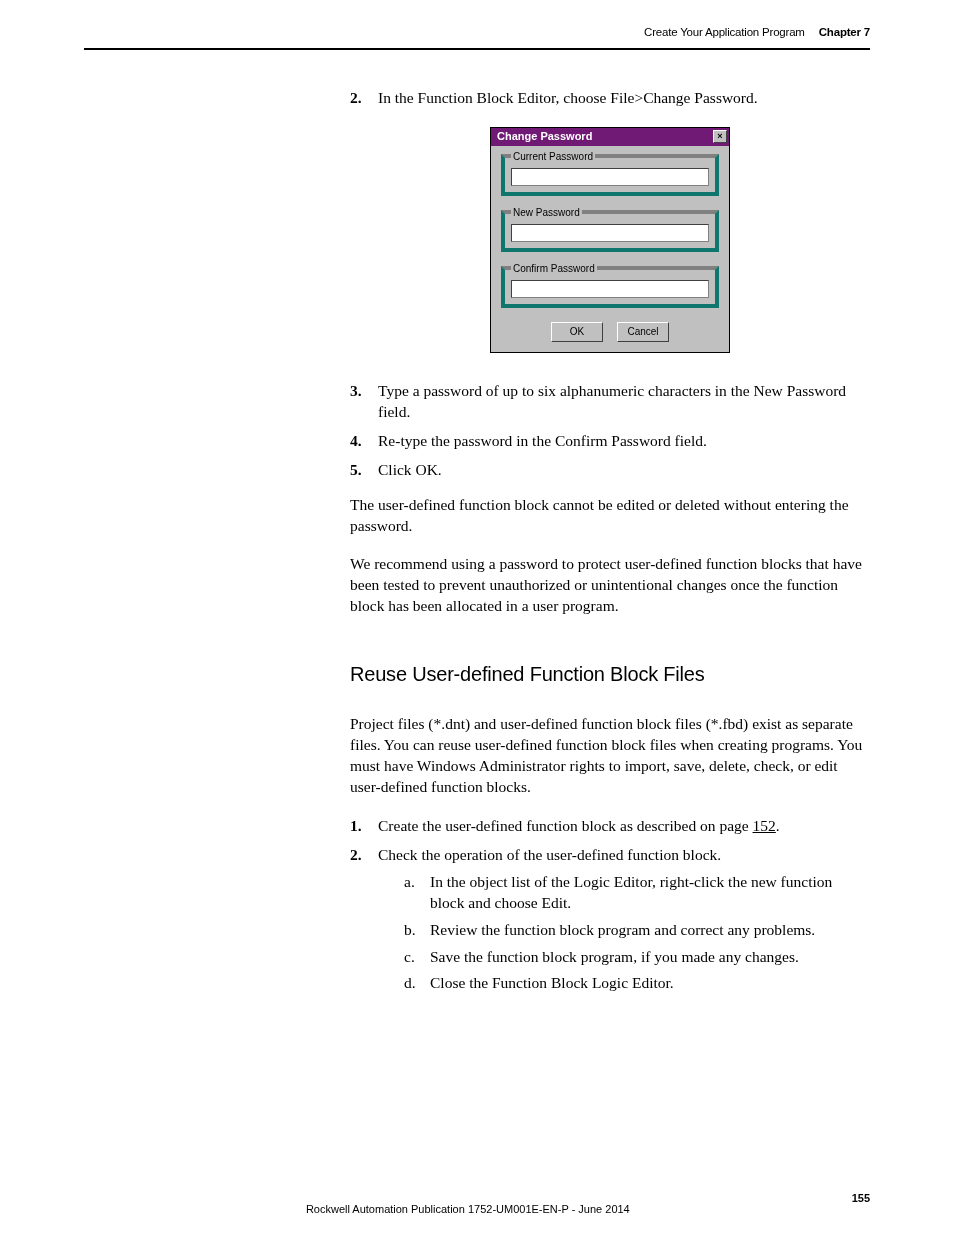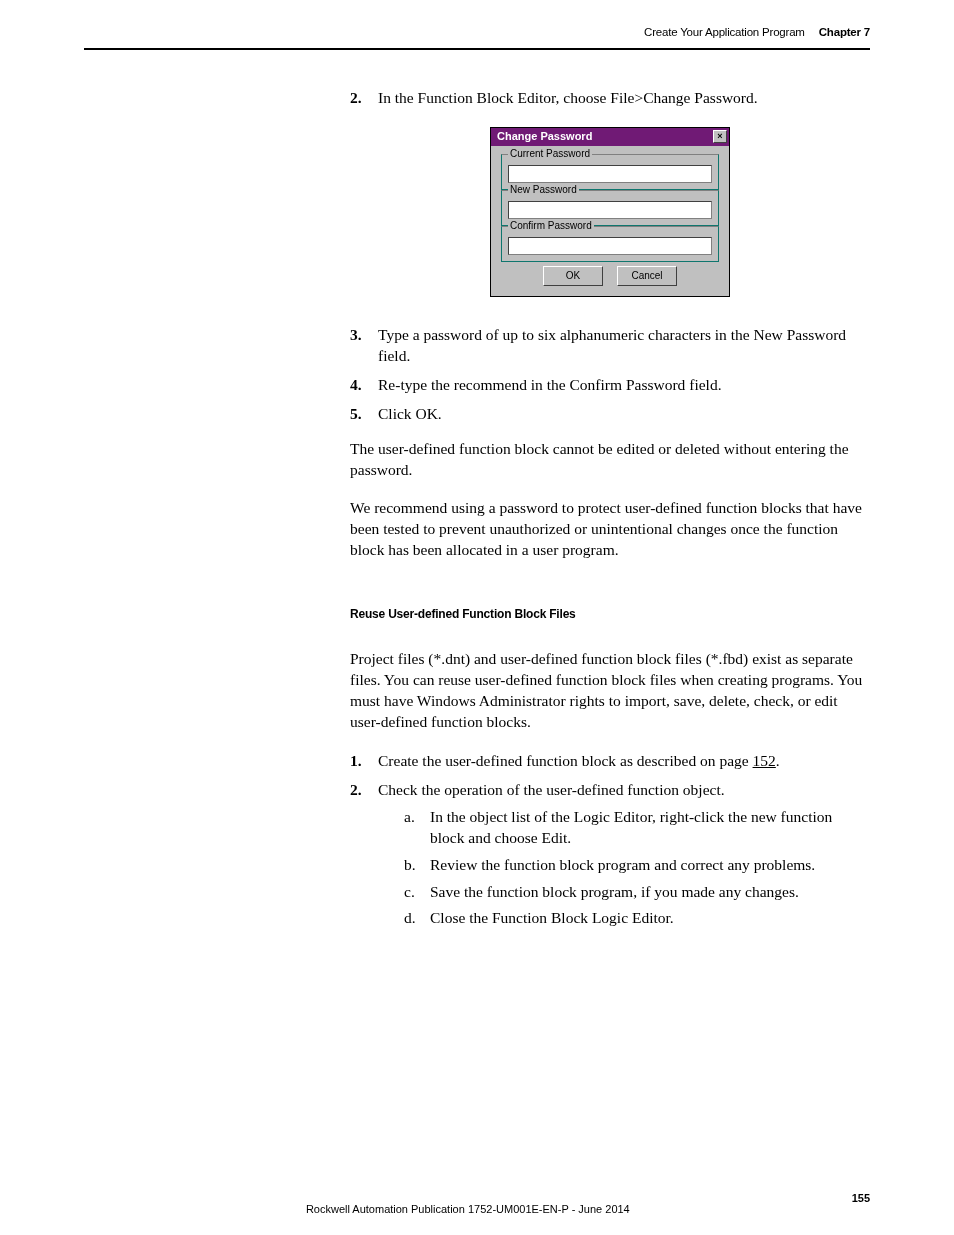--- a/index.html
+++ b/index.html
@@ -60,22 +60,22 @@
     left: -22px;
     font-weight: 400;
   }
   .para {
     font-size: 15.5px;
     line-height: 1.35;
     margin-bottom: 18px;
   }
   .h2 {
     font-family: -apple-system, 'Helvetica Neue', Arial, sans-serif;
-    font-weight: 700;
-    font-size: 12px;
+    font-weight: 400;
+    font-size: 20px;
     margin-top: 46px;
     margin-bottom: 28px;
     letter-spacing: -0.2px;
   }
   .page-ref { text-decoration: underline; }
 
   
   .dialog-wrap {
     display: flex;
     justify-content: center;
@@ -105,23 +105,24 @@
     border-right-color: #404040;
     border-bottom-color: #404040;
     font-size: 9px;
     font-weight: 700;
     color: #000;
     text-align: center;
     line-height: 10px;
   }
   .dlg-body { padding: 8px 10px 10px 10px; }
   .fieldset {
-    border: 1px solid #0f766e;
+    border: 4px solid #0f766e;
     border-top-color: #808080;
     padding: 10px 6px 6px 6px;
+    margin-bottom: 14px;
     position: relative;
   }
   .legend {
     position: absolute;
     top: -7px;
     left: 6px;
     background: #c0c0c0;
     font-size: 10px;
     padding: 0 2px;
     color: #000;
@@ -134,21 +135,21 @@
     border-top-color: #404040;
     border-left-color: #404040;
   }
   .btnrow {
     display: flex;
     justify-content: center;
     gap: 14px;
     margin-top: 4px;
   }
   .winbtn {
-    width: 60px;
+    width: 52px;
     height: 20px;
     background: #c0c0c0;
     border: 1px solid #fff;
     border-right-color: #404040;
     border-bottom-color: #404040;
     font-size: 10px;
     text-align: center;
     line-height: 18px;
   }
   .footer {
@@ -209,21 +210,21 @@
       </div>
     </div>
 
     <ul class="ol-num">
       <li>
         <span class="marker">3.</span>
         <span>Type a password of up to six alphanumeric characters in the New Password field.</span>
       </li>
       <li>
         <span class="marker">4.</span>
-        <span>Re-type the recommend in the Confirm Password field.</span>
+        <span>Re-type the password in the Confirm Password field.</span>
       </li>
       <li>
         <span class="marker">5.</span>
         <span>Click OK.</span>
       </li>
     </ul>
 
     <p class="para">The user-defined function block cannot be edited or deleted without entering the password.</p>
     <p class="para">We recommend using a password to protect user-defined function blocks that have been tested to prevent unauthorized or unintentional changes once the function block has been allocated in a user program.</p>
 
@@ -231,21 +232,21 @@
 
     <p class="para">Project files (*.dnt) and user-defined function block files (*.fbd) exist as separate files. You can reuse user-defined function block files when creating programs. You must have Windows Administrator rights to import, save, delete, check, or edit user-defined function blocks.</p>
 
     <ul class="ol-num">
       <li>
         <span class="marker">1.</span>
         <span><span>Create the user-defined function block as described on page </span><span class="page-ref">152</span><span>.</span></span>
       </li>
       <li>
         <span class="marker">2.</span>
-        <span>Check the operation of the user-defined function object.</span>
+        <span>Check the operation of the user-defined function block.</span>
         <ul class="ol-alpha">
           <li>
             <span class="marker">a.</span>
             <span>In the object list of the Logic Editor, right-click the new function block and choose Edit.</span>
           </li>
           <li>
             <span class="marker">b.</span>
             <span>Review the function block program and correct any problems.</span>
           </li>
           <li>

